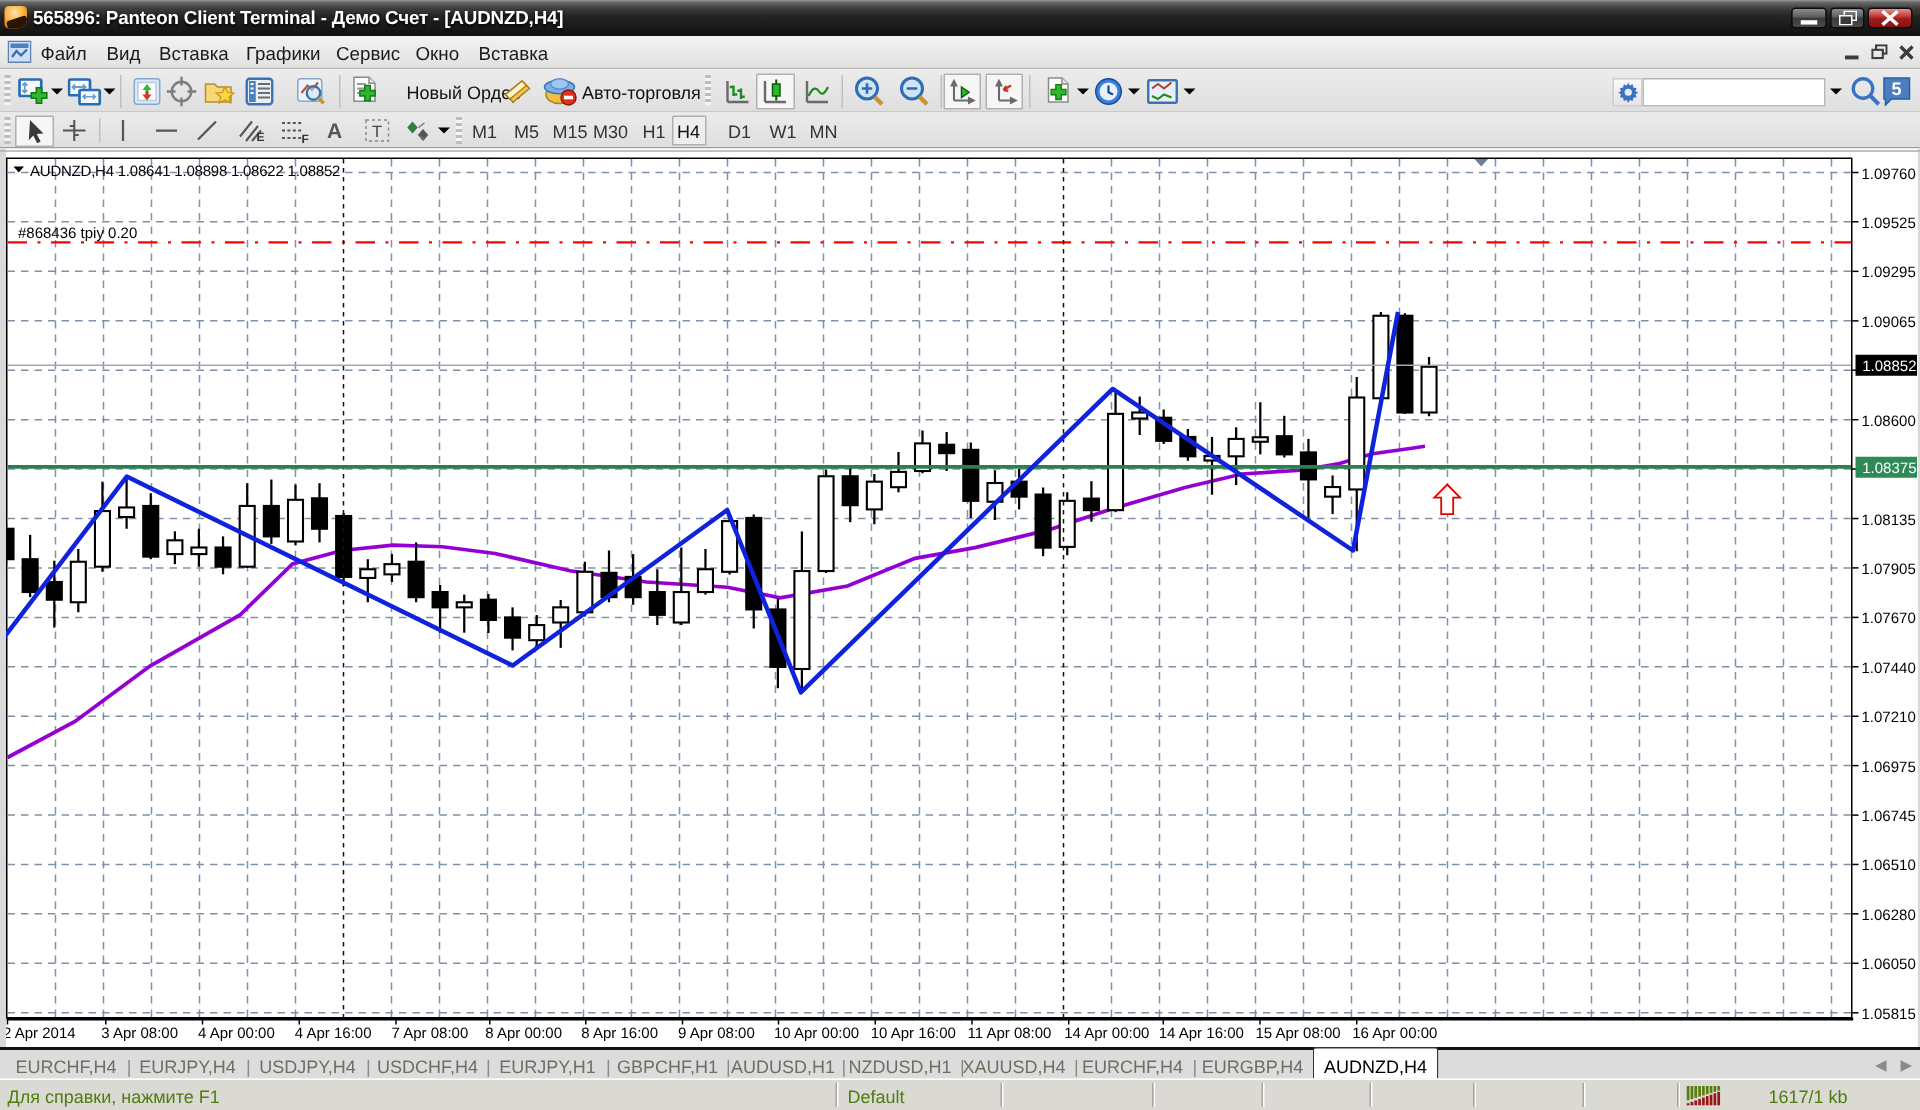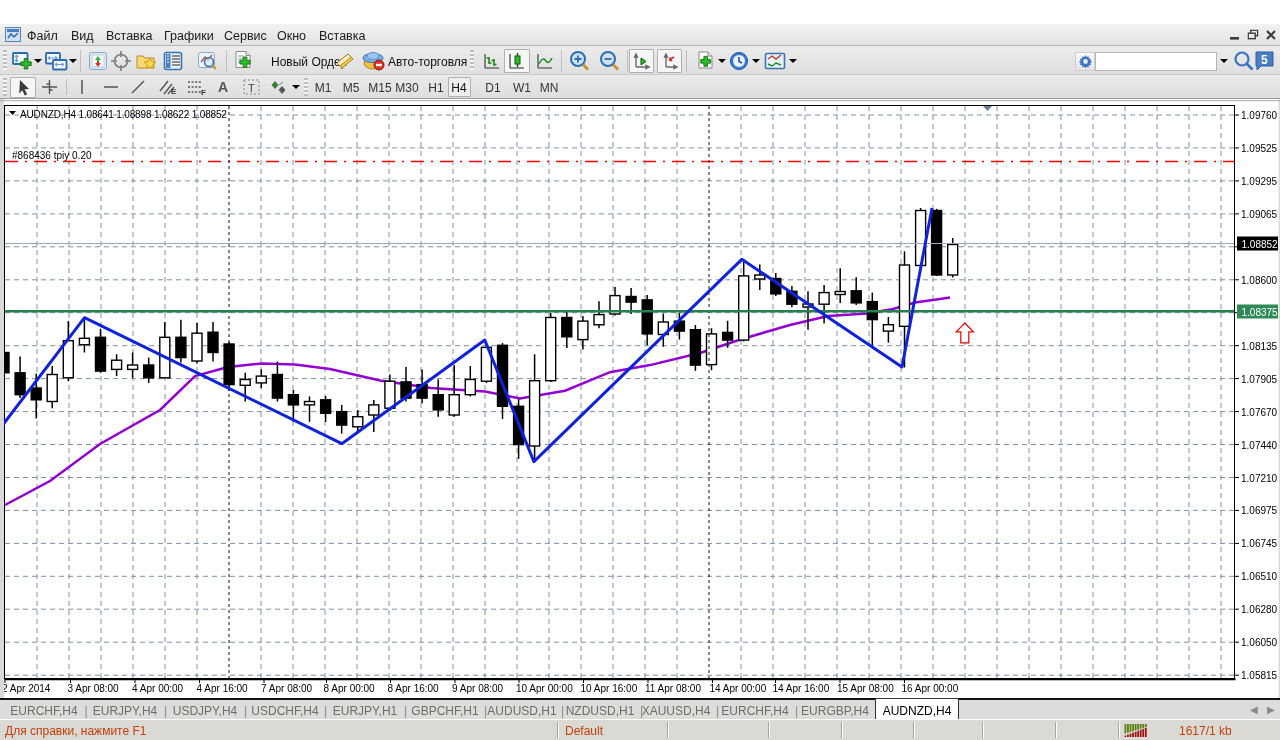--- a/index.html
+++ b/index.html
@@ -36,24 +36,44 @@
 #searchbox{position:absolute;left:1095px;top:52px;width:122px;height:19px;background:#fff;border:1px solid #b6b6b6}
 
 #tabbar{position:absolute;left:0;top:698px;width:1280px;height:21px;background:#dcdcdc;border-top:2px solid #111}
 #tabbar .itab{position:absolute;top:4px;font-size:12px;color:#6e6e62}
 #tabbar .tsep{position:absolute;top:4px;font-size:12px;color:#8a8a80}
 #atab{position:absolute;left:875px;top:-2px;width:84px;height:21px;background:#fff;border:1.5px solid #333;border-bottom:none;border-radius:2px 2px 0 0}
 #atab span{position:absolute;left:50%;top:5px;transform:translateX(-50%);font-size:12px;color:#000;white-space:nowrap}
 
 #status{position:absolute;left:0;top:719px;width:1280px;height:21px;background:#dbd9d4;border-top:1px solid #fff}
 #status .cell{position:absolute;top:2px;bottom:2px;border-left:1px solid #a9a59e;border-right:1px solid #fff}
-#status .stx{position:absolute;top:4px;font-size:12px;color:#c2410c}
+#status .stx{position:absolute;top:4px;font-size:12px;color:#4d7c0f}
 </style></head>
 <body>
 <div id="page">
+ <div id="title">
+   <div id="tico"></div>
+   <div class="txt">565896: Panteon Client Terminal - Демо Счет - [AUDNZD,H4]</div>
+   <div class="wbtn" id="wmin">
+        <svg width="13" height="9">
+          <rect x="1" y="6" width="11" height="3" fill="#fff"></rect>
+        </svg>
+      </div>
+   <div class="wbtn" id="wmax">
+        <svg width="12" height="10">
+          <rect x="3.5" y="0.5" width="8" height="6" fill="none" stroke="#fff"></rect>
+          <rect x="0.5" y="3.5" width="8" height="6" fill="#3a3a3a" stroke="#fff"></rect>
+        </svg>
+      </div>
+   <div class="wbtn" id="wcls">
+        <svg width="12" height="11">
+          <path d="M1 1 L11 10 M11 1 L1 10" stroke="#fff" stroke-width="2.4"></path>
+        </svg>
+      </div>
+ </div>
  <div id="menu">
    <div style="position:absolute;left:5px;top:3px;width:16px;height:15px">
 <svg width="16" height="15">
           <rect x="0.5" y="0.5" width="15" height="14" fill="#cfe0f2" stroke="#5a82b5"></rect>
 <rect x="2" y="2" width="12" height="3" fill="#4f7ec0"></rect>
 <path d="M3 11 L6 7 L9 10 L13 6" stroke="#3a6ab0" stroke-width="1.5" fill="none"></path>
         </svg></div>
    <span class="mi" style="left:27px">Файл</span>
    <span class="mi" style="left:71px">Вид</span>
    <span class="mi" style="left:106px">Вставка</span>

